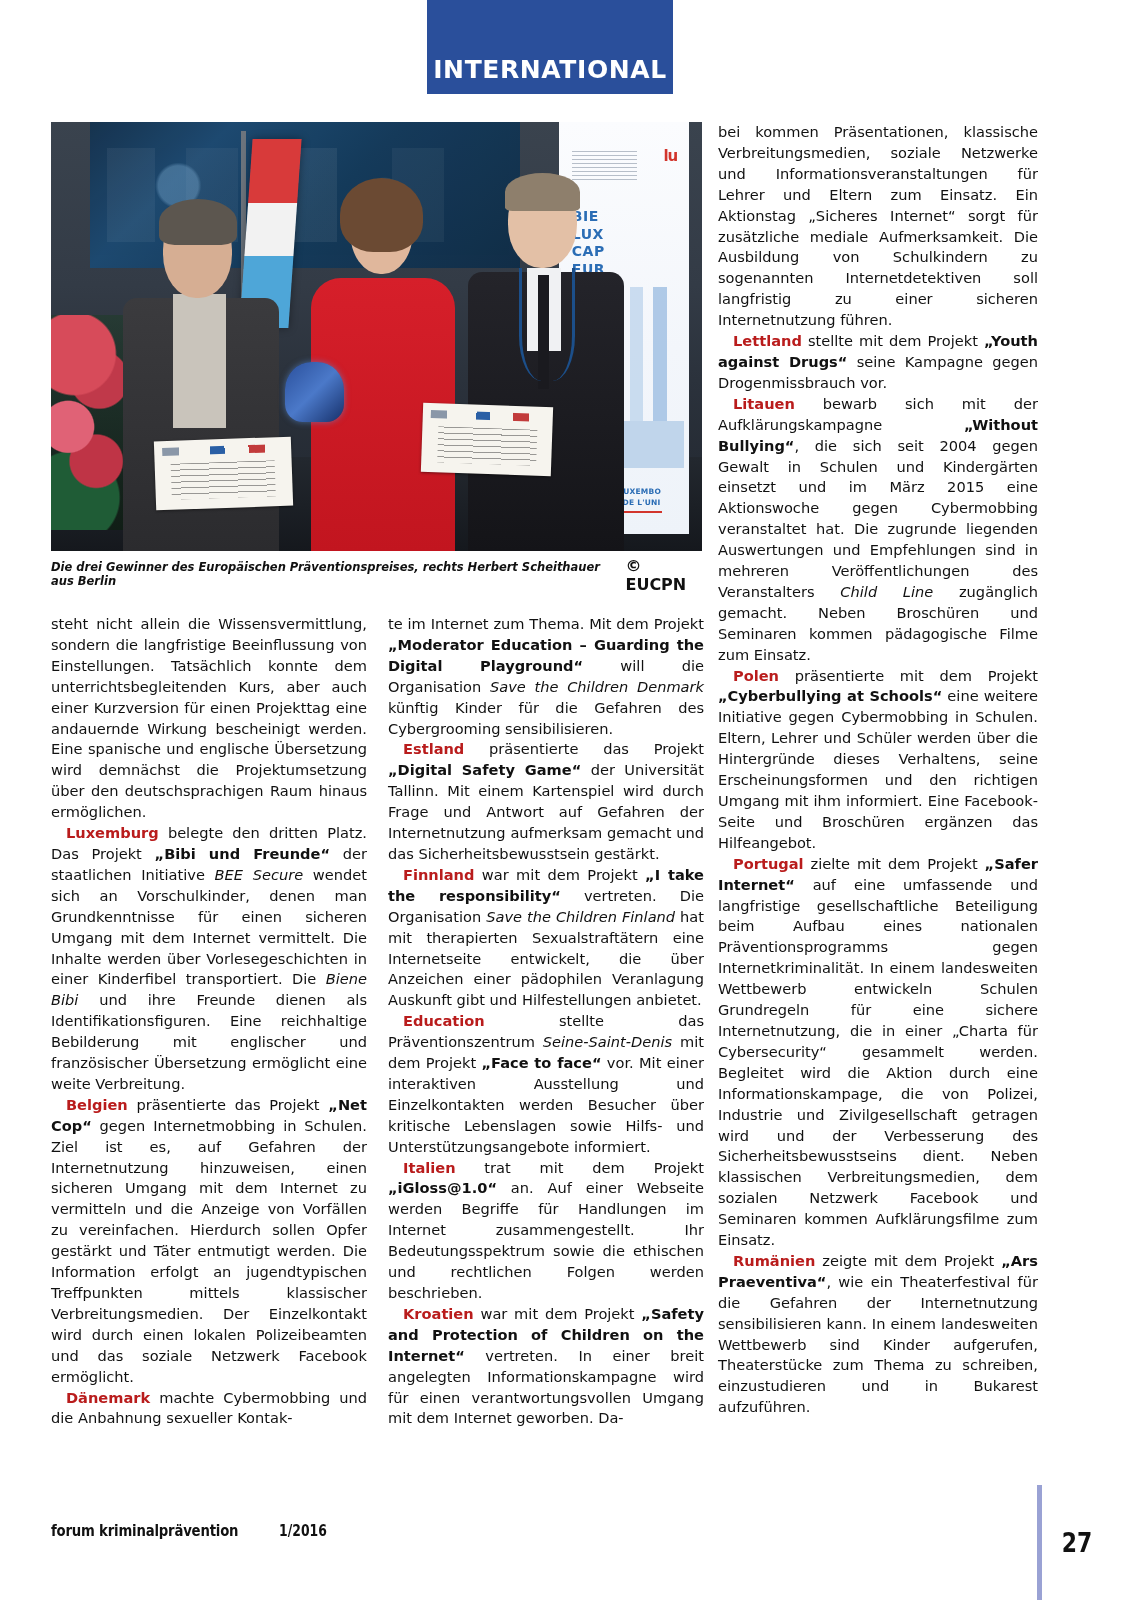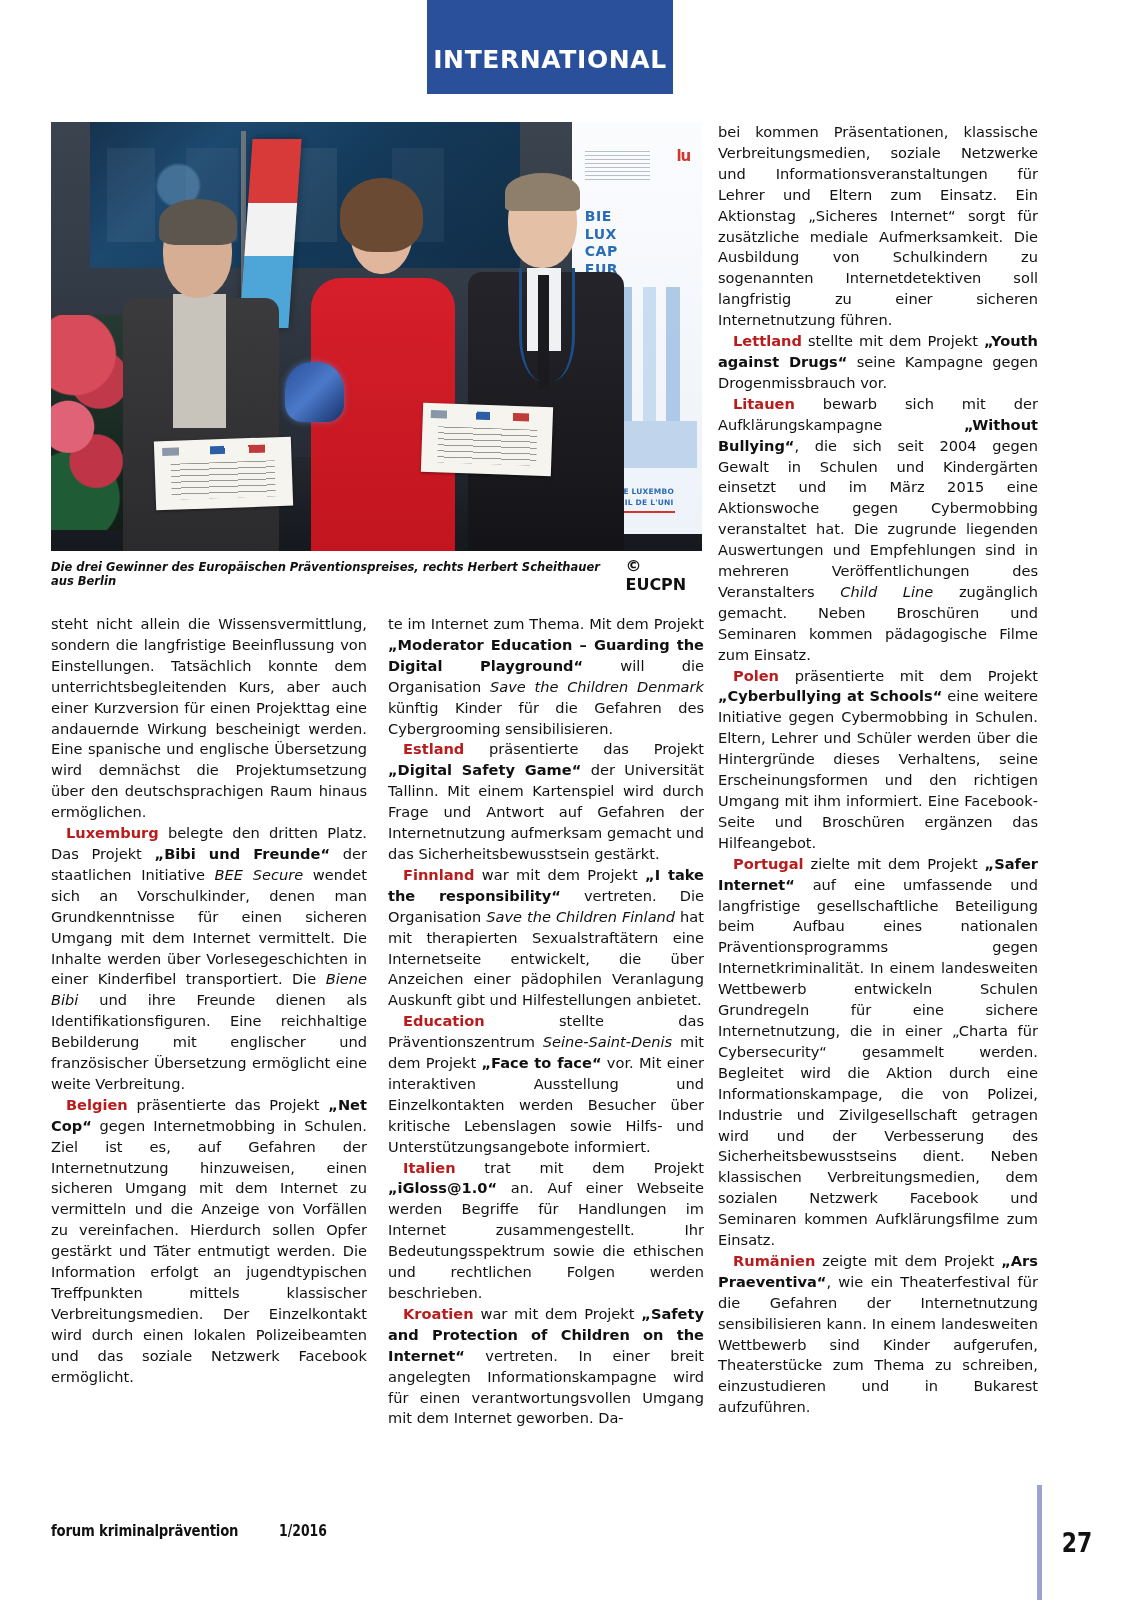--- a/index.html
+++ b/index.html
@@ -20,21 +20,21 @@
     position: absolute;
     left: 427px;
     top: 0;
     width: 246px;
     height: 94px;
     background: #2a4f9b;
     display: flex;
     align-items: flex-end;
     justify-content: center;
     box-sizing: border-box;
-    padding-bottom: 22px;
+    padding-bottom: 12px;
   }
   .header-banner .title {
     color: #ffffff;
     font-size: 25px;
     font-weight: bold;
     letter-spacing: 0.6px;
     line-height: 1;
     font-family: "DejaVu Sans", "Liberation Sans", sans-serif;
   }
 
@@ -81,21 +81,21 @@
     background: linear-gradient(180deg,#d83a3a 0%, #d83a3a 34%, #f2f2f2 34%, #f2f2f2 62%, #4ea6d8 62%, #4ea6d8 100%);
     transform: skewX(-4deg);
     box-shadow: 0 0 8px rgba(0,0,0,.4);
   }
   .ph-pole {
     position: absolute; left: 29.2%; top: 2%; width: 0.7%; height: 56%;
     background: #6c747d;
   }
   
   .ph-rollup {
-    position: absolute; right: 0; top: 0; width: 20%; height: 96%;
+    position: absolute; right: 13px; top: 0; width: 20%; height: 96%;
     background: linear-gradient(180deg,#fbfcfe 0%, #f3f6fb 55%, #eef3f9 100%);
   }
   .ph-rollup .lux {
     position: absolute; right: 9%; top: 6%;
     color: #d2352c; font-weight: bold; font-size: 15px; letter-spacing: -1px;
   }
   .ph-rollup .lx-small {
     position: absolute; left: 10%; top: 7%;
     width: 50%; height: 7%;
     background: repeating-linear-gradient(180deg,#8a96a6 0 1px, transparent 1px 4px);
@@ -325,20 +325,21 @@
 
 <div class="photo-caption-row">
   <div class="photo-caption">Die drei Gewinner des Europäischen Präventionspreises, rechts Herbert Scheithauer aus Berlin</div>
   <div class="photo-credit">© EUCPN</div>
 </div>
 
 <div class="col col-1">
   <p><span>steht nicht allein die Wissensvermittlung, sondern die langfristige Beeinflussung von Einstellungen. Tatsächlich konnte dem unterrichtsbegleitenden Kurs, aber auch einer Kurzversion für einen Projekttag eine andauernde Wirkung bescheinigt werden. Eine spanische und englische Übersetzung wird demnächst die Projektumsetzung über den deutschsprachigen Raum hinaus ermöglichen.</span></p>
   <p><span class="country">Luxemburg</span><span> belegte den dritten Platz. Das Projekt </span><b>„Bibi und Freunde“</b><span> der staatlichen Initiative </span><i>BEE Secure</i><span> wendet sich an Vorschulkinder, denen man Grundkenntnisse für einen sicheren Umgang mit dem Internet vermittelt. Die Inhalte werden über Vorlesegeschichten in einer Kinderfibel transportiert. Die </span><i>Biene Bibi</i><span> und ihre Freunde dienen als Identifikationsfiguren. Eine reichhaltige Bebilderung mit englischer und französischer Übersetzung ermöglicht eine weite Verbreitung.</span></p>
   <p><span class="country">Belgien</span><span> präsentierte das Projekt </span><b>„Net Cop“</b><span> gegen Internetmobbing in Schulen. Ziel ist es, auf Gefahren der Internetnutzung hinzuweisen, einen sicheren Umgang mit dem Internet zu vermitteln und die Anzeige von Vorfällen zu vereinfachen. Hierdurch sollen Opfer gestärkt und Täter entmutigt werden. Die Information erfolgt an jugendtypischen Treffpunkten mittels klassischer Verbreitungsmedien. Der Einzelkontakt wird durch einen lokalen Polizeibeamten und das soziale Netzwerk Facebook ermöglicht.</span></p>
+  <p><span class="country">Dänemark</span><span> machte Cybermobbing und die Anbahnung sexueller Kontak-</span></p>
 </div>
 
 <div class="col col-2">
   <p><span>te im Internet zum Thema. Mit dem Projekt </span><b>„Moderator Education – Guarding the Digital Playground“</b><span> will die Organisation </span><i>Save the Children Denmark</i><span> künftig Kinder für die Gefahren des Cybergrooming sensibilisieren.</span></p>
   <p><span class="country">Estland</span><span> präsentierte das Projekt </span><b>„Digital Safety Game“</b><span> der Universität Tallinn. Mit einem Kartenspiel wird durch Frage und Antwort auf Gefahren der Internetnutzung aufmerksam gemacht und das Sicherheitsbewusstsein gestärkt.</span></p>
   <p><span class="country">Finnland</span><span> war mit dem Projekt </span><b>„I take the responsibility“</b><span> vertreten. Die Organisation </span><i>Save the Children Finland</i><span> hat mit therapierten Sexualstraftätern eine Internetseite entwickelt, die über Anzeichen einer pädophilen Veranlagung Auskunft gibt und Hilfestellungen anbietet.</span></p>
   <p><span class="country">Education</span><span> stellte das Präventionszentrum </span><i>Seine-Saint-Denis</i><span> mit dem Projekt </span><b>„Face to face“</b><span> vor. Mit einer interaktiven Ausstellung und Einzelkontakten werden Besucher über kritische Lebenslagen sowie Hilfs- und Unterstützungsangebote informiert.</span></p>
   <p><span class="country">Italien</span><span> trat mit dem Projekt </span><b>„iGloss@1.0“</b><span> an. Auf einer Webseite werden Begriffe für Handlungen im Internet zusammengestellt. Ihr Bedeutungsspektrum sowie die ethischen und rechtlichen Folgen werden beschrieben.</span></p>
   <p><span class="country">Kroatien</span><span> war mit dem Projekt </span><b>„Safety and Protection of Children on the Internet“</b><span> vertreten. In einer breit angelegten Informationskampagne wird für einen verantwortungsvollen Umgang mit dem Internet geworben. Da-</span></p>
 </div>

